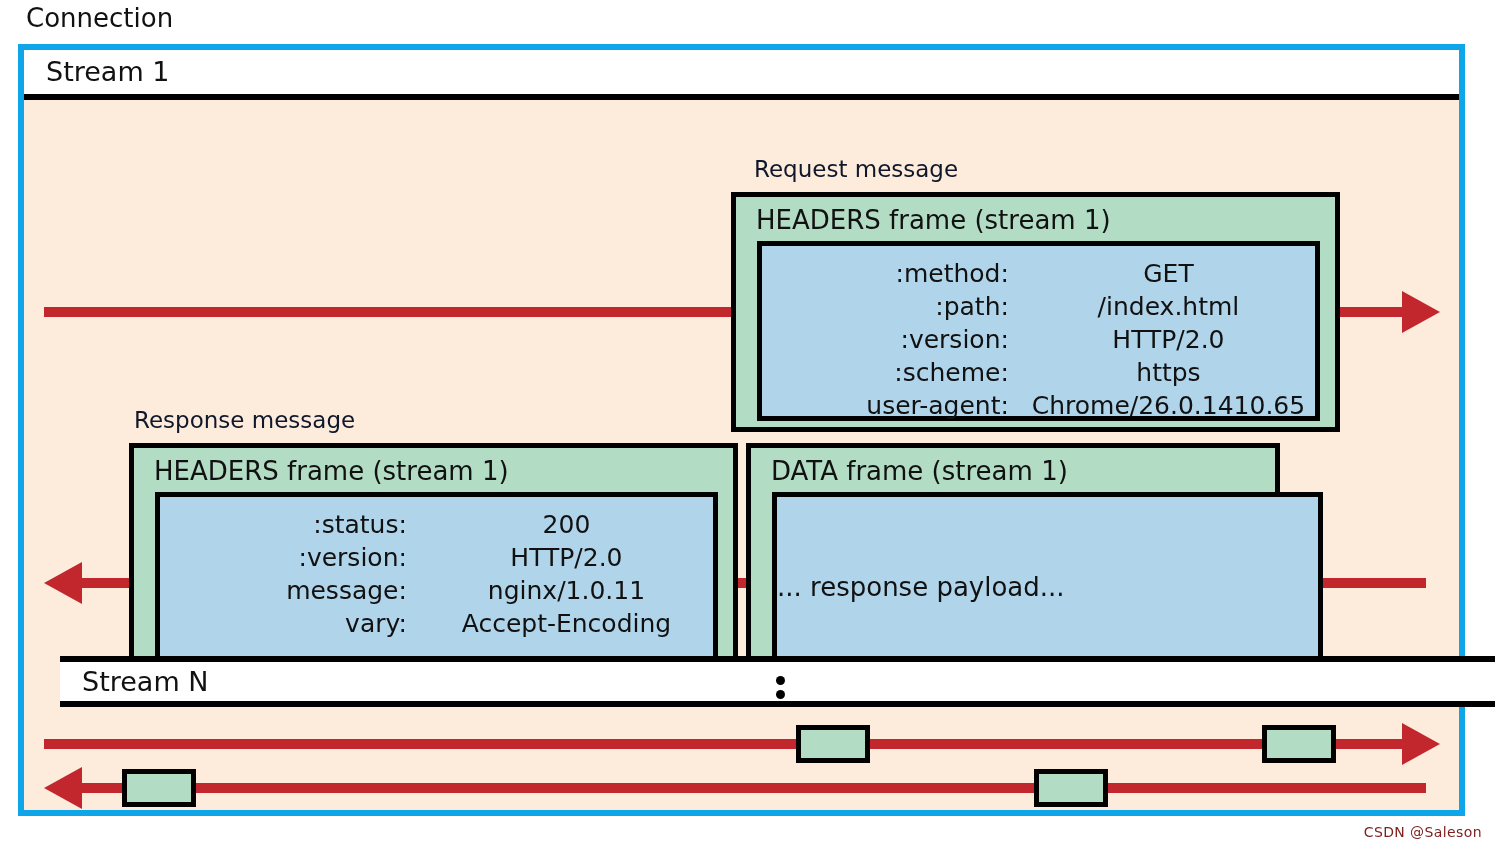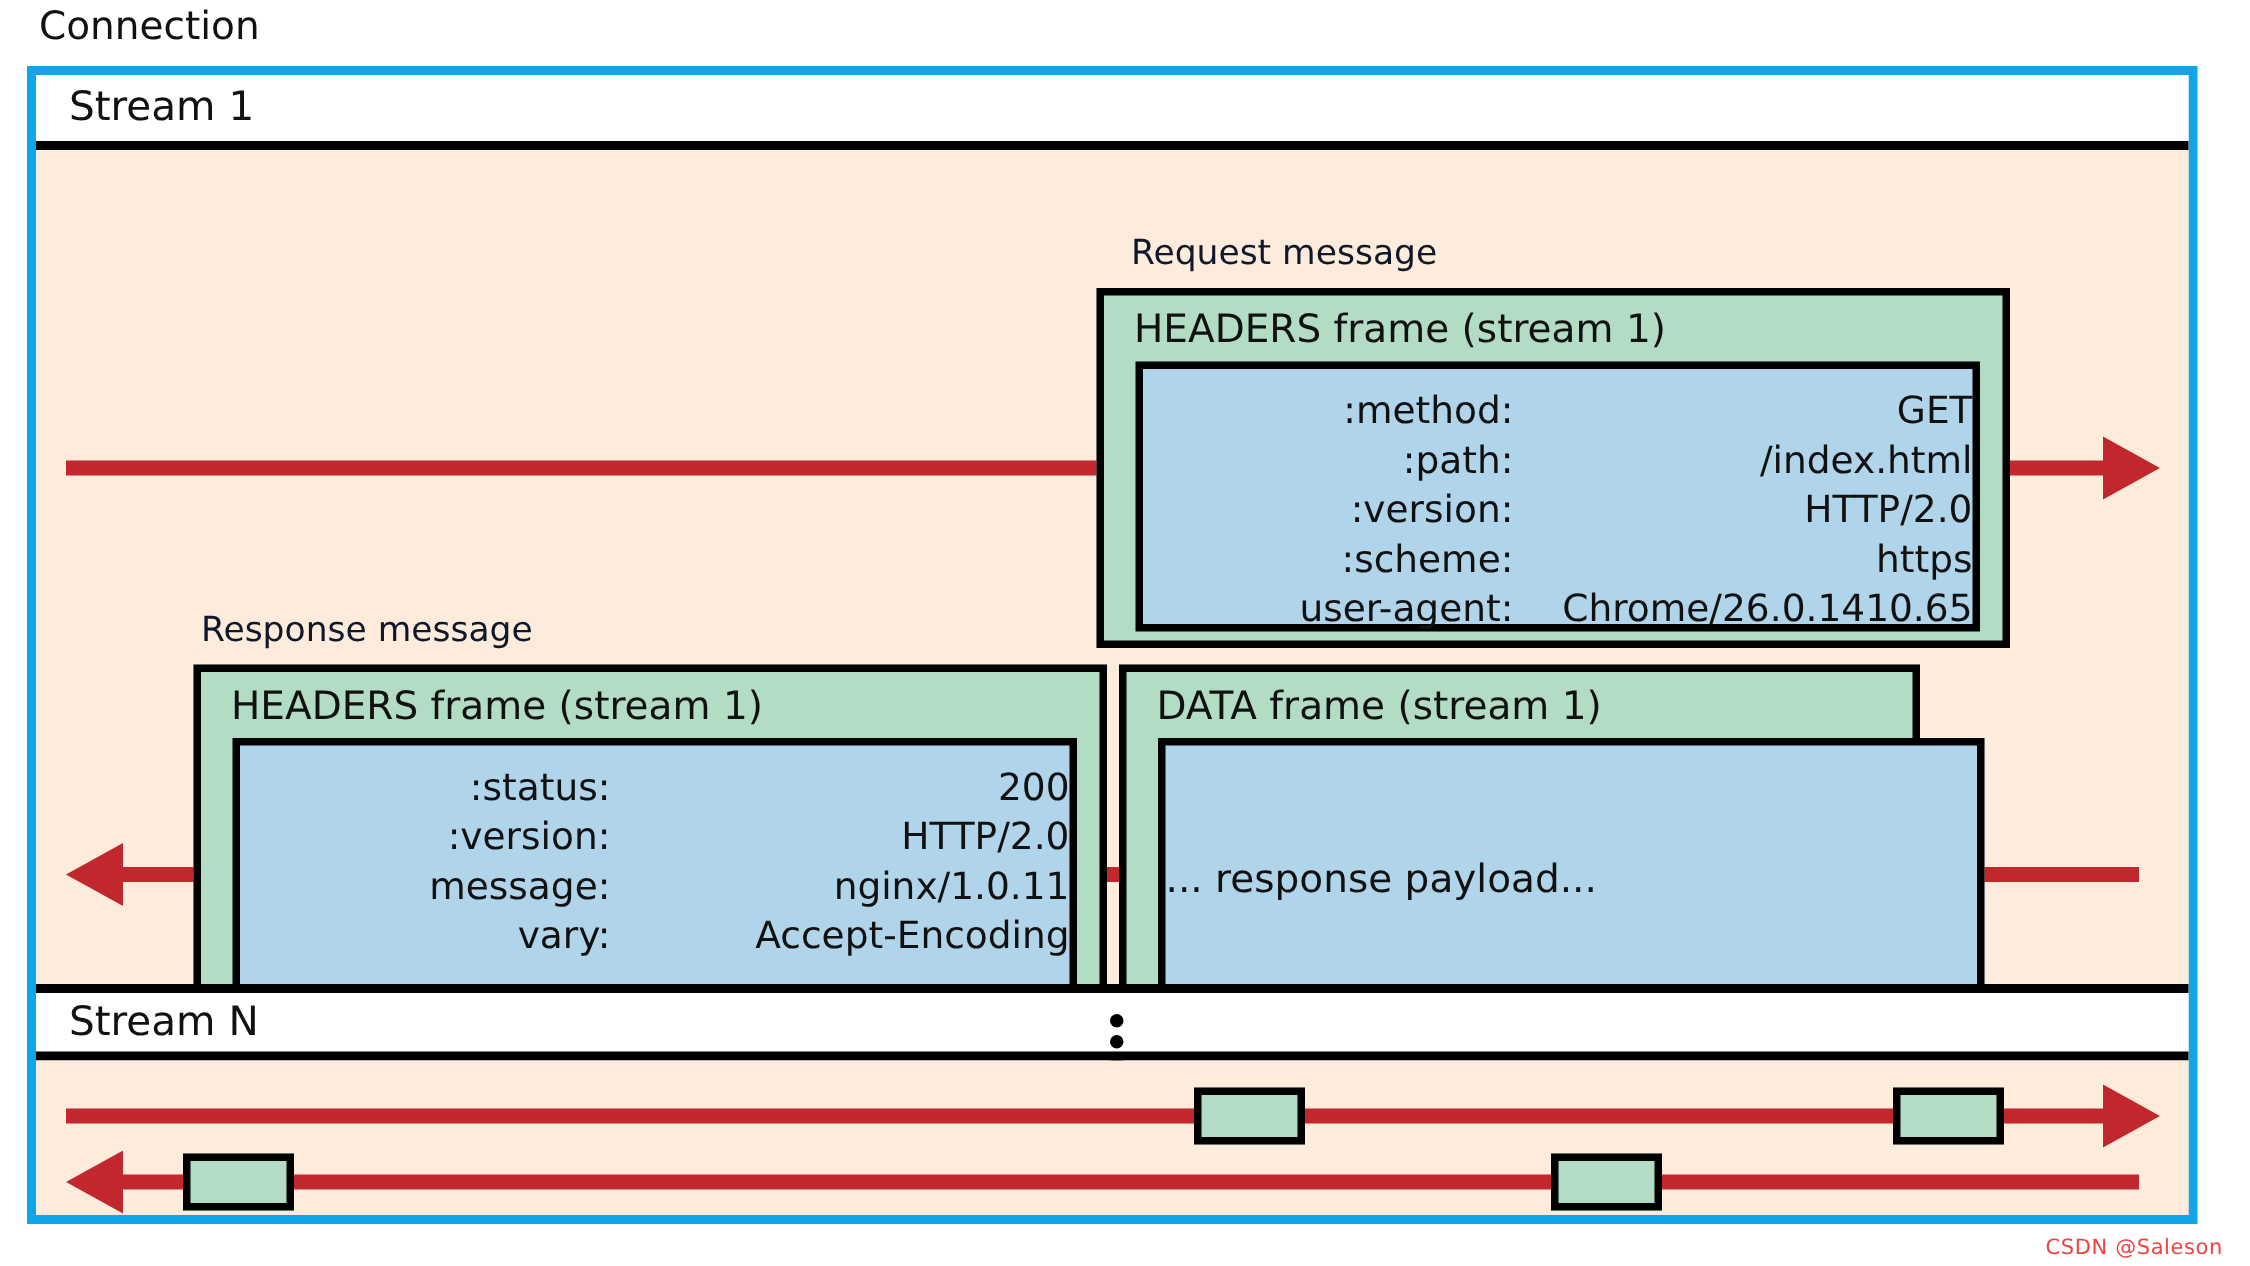--- a/index.html
+++ b/index.html
@@ -65,20 +65,21 @@
   #stream1-band {
     top: 0;
     width: 100%;
     height: 50px;
   }
   #streamn-band {
     top: 606px;
     width: 100%;
     height: 51px;
     border-top: 6px solid #000000;
+    margin-left: 36px;
   }
 
   .vdots {
     position: absolute;
     left: 716px;
     top: 14px;
     width: 12px;
     height: 30px;
   }
   .vdots i {
@@ -170,21 +171,21 @@
     padding: 0;
     color: #111;
     white-space: nowrap;
   }
   .hdr-table td.k {
     text-align: right;
     padding-right: 13px;
     width: 47%;
   }
   .hdr-table td.v {
-    text-align: right;
+    text-align: center;
     width: 53%;
   }
   .hdr-ellipsis {
     position: absolute;
     left: 0;
     width: 100%;
     text-align: center;
     font-size: 25px;
     color: #111;
   }
@@ -210,21 +211,21 @@
     width: 74px;
     height: 38px;
   }
 
   
   .watermark {
     position: absolute;
     right: 18px;
     bottom: 4px;
     font-size: 14px;
-    color: #ef4444;
+    color: #7f1d1d;
     letter-spacing: 0.4px;
     white-space: nowrap;
   }
 </style>
 </head>
 <body>
 
 <div id="canvas">
 
   <div class="connection-caption">Connection</div>

